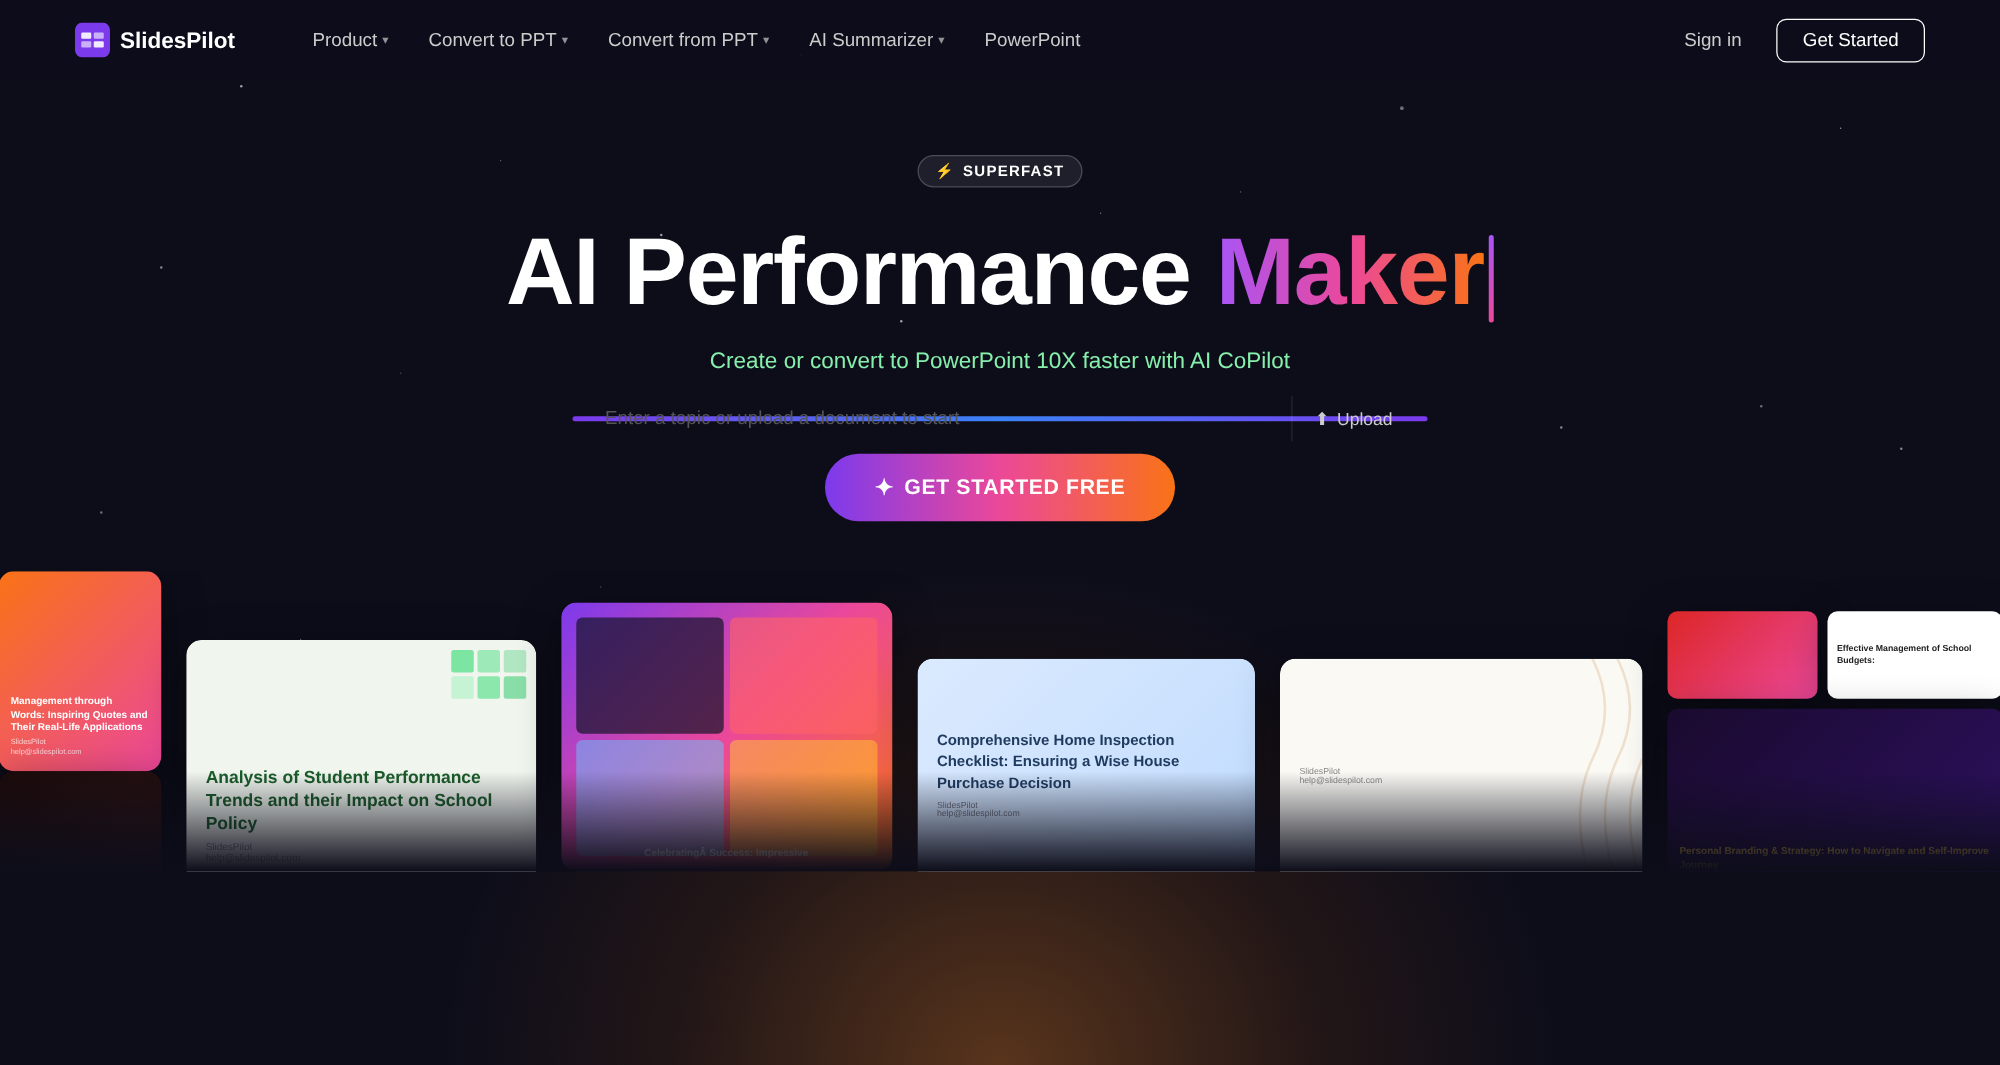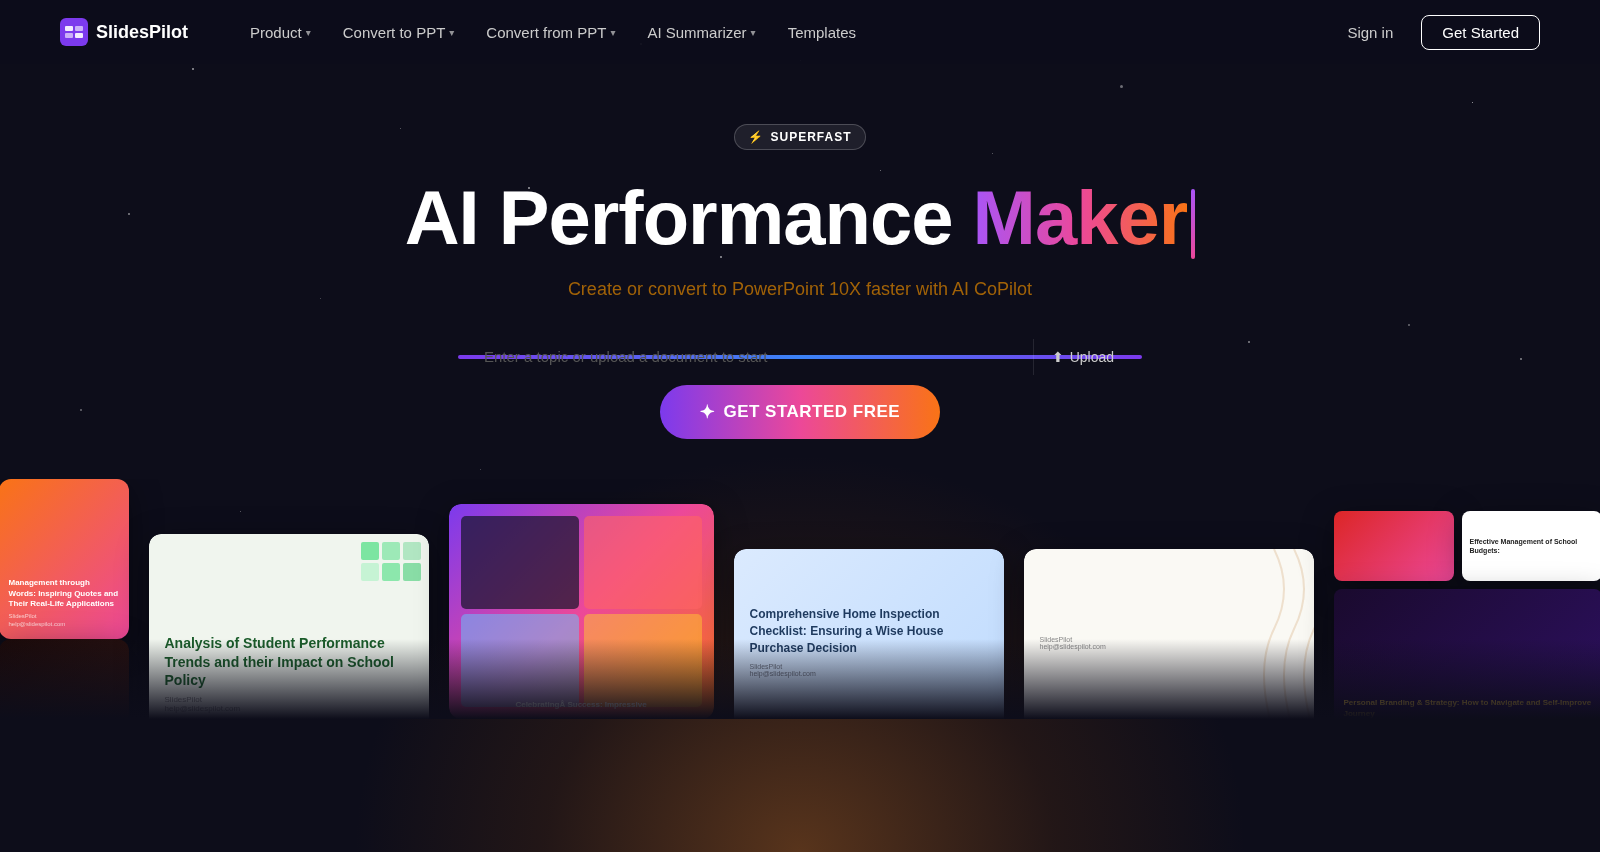--- a/index.html
+++ b/index.html
@@ -156,22 +156,22 @@
       width: 4px;
       height: 70px;
       background: linear-gradient(180deg, #a855f7, #ec4899);
       margin-left: 4px;
       vertical-align: middle;
       border-radius: 2px;
     }
 
     .hero-subtitle {
       font-size: 18px;
-      color: #a16207;
-      margin-bottom: 57px;
+      color: #86efac;
+      margin-bottom: 36px;
       font-weight: 400;
     }
 
     
     .search-container {
       position: relative;
       width: 680px;
       margin-bottom: 28px;
     }
     .search-border-wrap {
@@ -376,21 +376,21 @@
     </div>
     <div class="nav-item">
       <span>Convert from PPT</span>
       <span class="chevron">▾</span>
     </div>
     <div class="nav-item">
       <span>AI Summarizer</span>
       <span class="chevron">▾</span>
     </div>
     <div class="nav-item">
-      <span>Templates</span>
+      <span>PowerPoint</span>
     </div>
   </div>
 
   <div class="nav-right">
     <div class="sign-in-btn">Sign in</div>
     <button class="get-started-btn">Get Started</button>
   </div>
 </nav>
 
 <section class="hero">

